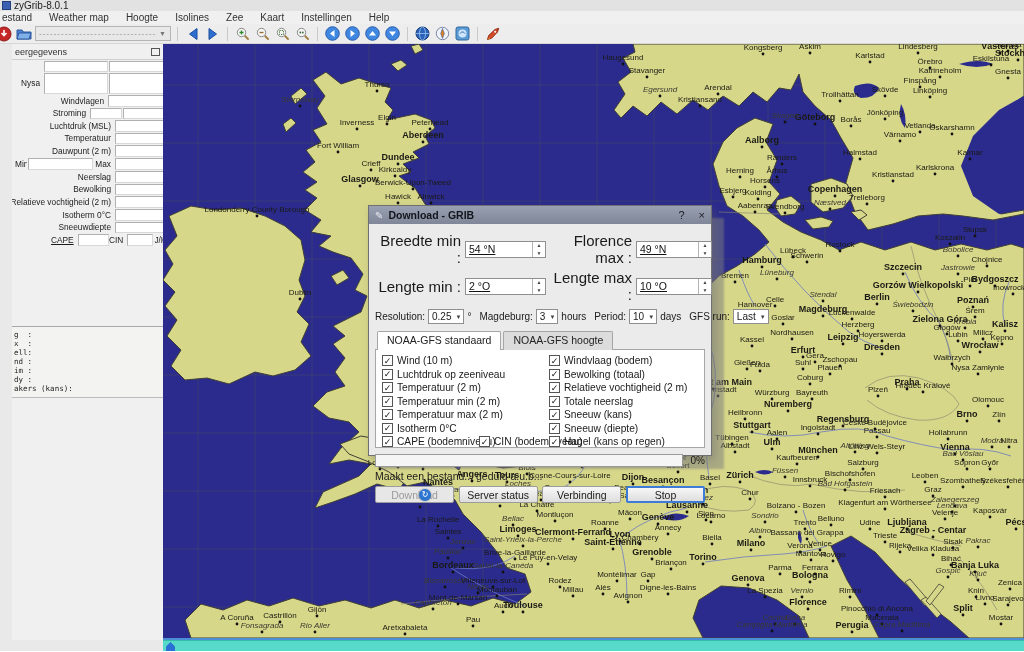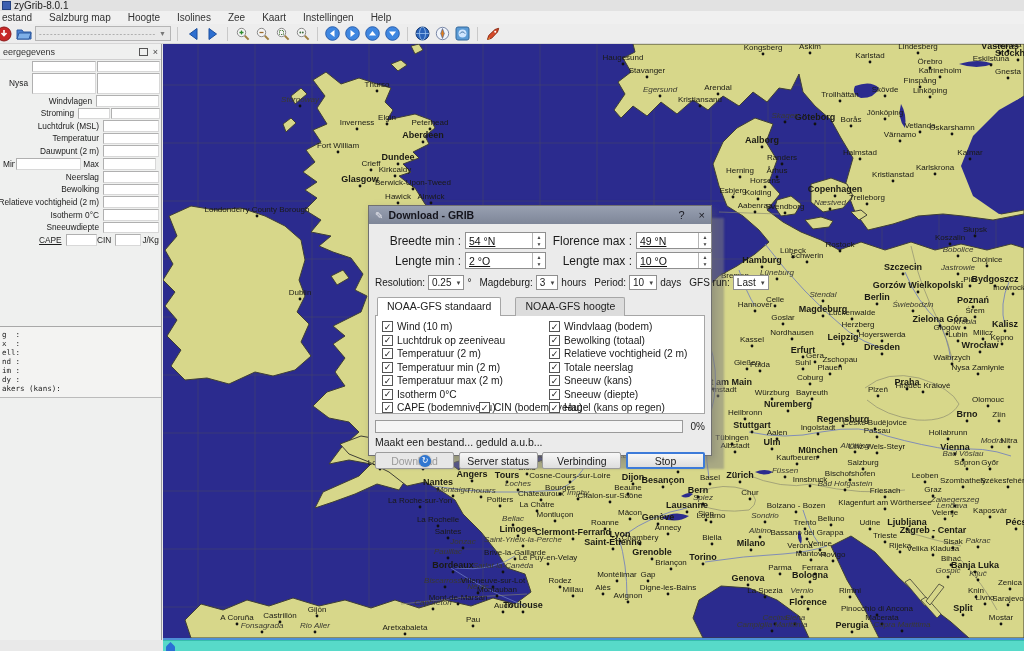--- a/index.html
+++ b/index.html
@@ -13,21 +13,21 @@
   .menubar{position:absolute;left:0;top:11px;width:100%;height:13px;background:#f0f0f0;display:flex;align-items:center;gap:17px;padding-left:2px;box-sizing:border-box;}
   .menubar .mi{font-size:10px;color:#333;cursor:default;}
   .toolbar{position:absolute;left:0;top:24px;width:100%;height:20px;background:#ededed;border-bottom:1px solid #d6d6d6;display:flex;align-items:center;gap:3px;box-sizing:border-box;}
   .tbtn{width:17px;height:17px;display:flex;align-items:center;justify-content:center;flex:0 0 auto;}
   .tbtn svg{display:block;}
   .tsep{width:1px;height:14px;background:#c9c9c9;margin:0 3px;flex:0 0 auto;}
   .tcombo{width:128px;height:13px;background:#e8e8e8;border:1px solid #b5b5b5;display:flex;align-items:center;justify-content:space-between;padding:0 3px;font-size:8px;color:#8a8a8a;letter-spacing:1px;overflow:hidden;white-space:nowrap;flex:0 0 auto;}
   .tcombo .arr{font-size:7px;color:#777;}
 
   
-  .sidebar{position:absolute;left:0;top:44px;width:162px;height:596px;background:#eff0ef;border-right:1px solid #9a9a9a;box-sizing:border-box;}
+  .sidebar{position:absolute;left:12px;top:44px;width:162px;height:596px;background:#eff0ef;border-right:1px solid #9a9a9a;box-sizing:border-box;}
   .dockhead{position:absolute;left:0;top:0;width:100%;height:16px;border-bottom:1px solid #cfcfcf;display:flex;align-items:center;box-sizing:border-box;padding:0 3px;}
   .dockhead .dtitle{font-size:9px;color:#333;flex:1;}
   .dockhead .dfloat{width:7px;height:6px;border:1px solid #555;margin-right:5px;}
   .dockhead .dclose{font-size:9px;color:#444;line-height:6px;}
   .rows{position:absolute;left:0;top:16px;width:162px;}
   .srow{display:flex;align-items:stretch;}
   .srow .lab{font-size:8.3px;color:#1c1c1c;display:flex;align-items:center;justify-content:flex-end;padding-right:3px;box-sizing:border-box;white-space:nowrap;overflow:hidden;}
   .srow .lab.left{justify-content:flex-start;padding-left:3px;}
   .srow .fld{background:#fff;border:1px solid #b0b0b0;border-right-color:#d8d8d8;border-bottom-color:#d8d8d8;box-sizing:border-box;margin:1px 0 0 1px;}
   .console{position:absolute;left:0;top:282px;width:161px;border-top:1px solid #a8a8a8;border-bottom:1px solid #bbb;background:#f3f3f2;padding:3px 0 4px 2px;box-sizing:border-box;}
@@ -43,31 +43,31 @@
   .bottomwhite{position:absolute;left:0;top:651px;width:100%;height:1px;background:#fff;}
 
   
   .dlg{position:absolute;left:368px;top:205px;width:344px;height:251px;background:#ebebeb;border:1px solid #707070;box-sizing:border-box;box-shadow:12px 13px 2px rgba(125,125,125,0.5), 3px 4px 8px rgba(90,90,90,0.4);}
   .dlg-title{height:18px;background:linear-gradient(#98a0b1,#7e8698);display:flex;align-items:center;padding:0 6px;box-sizing:border-box;color:#14141c;}
   .dlg-title .dico{font-size:10px;margin-right:5px;color:#e8e8ee;}
   .dlg-title .dtxt{font-size:10.5px;font-weight:bold;flex:1;}
   .dlg-title .dq,.dlg-title .dx{font-size:11px;color:#1b1b22;margin-left:14px;}
   .dlg-body{padding:5px 6px 0 6px;}
   .frow{display:flex;align-items:center;margin-top:3px;}
-  .flabel{font-size:12px;color:#1a1a1a;width:86px;text-align:right;padding-right:4px;flex:0 0 auto;}
+  .flabel{font-size:15px;color:#1a1a1a;width:86px;text-align:right;padding-right:4px;flex:0 0 auto;}
   .spin{height:17px;background:#fff;border:1px solid #8f8f8f;display:flex;align-items:stretch;box-sizing:border-box;flex:0 0 auto;}
   .spin .sval{flex:1;font-size:10.5px;color:#111;display:flex;align-items:center;padding-left:3px;text-decoration:underline;}
   .spin .sarr{width:12px;border-left:1px solid #b5b5b5;display:flex;flex-direction:column;}
   .spin .sarr span{flex:1;font-size:5px;color:#444;display:flex;align-items:center;justify-content:center;line-height:4px;}
   .optrow{display:flex;align-items:center;margin-top:6px;font-size:10px;color:#1a1a1a;white-space:nowrap;}
   .optrow .osep{width:1px;height:14px;background:#bdbdbd;margin:0 4px;}
   .dcombo{height:15px;background:#fff;border:1px solid #8f8f8f;display:inline-flex;align-items:center;padding:0 2px 0 3px;font-size:10px;margin:0 3px;box-sizing:border-box;}
   .dcombo .carr{font-size:6px;color:#444;margin-left:4px;}
   .tabs{display:flex;margin-top:7px;padding-left:2px;}
-  .tab{font-size:10.5px;color:#222;padding:2px 9px 3px 9px;border:1px solid #a6a6a6;border-bottom:none;background:#dcdcdc;margin-right:14px;border-radius:2px 2px 0 0;}
+  .tab{font-size:10.5px;color:#222;padding:2px 9px 3px 9px;border:1px solid #a6a6a6;border-bottom:none;background:#dcdcdc;margin-right:2px;border-radius:2px 2px 0 0;}
   .tab.active{background:#fff;position:relative;top:0px;padding-bottom:4px;}
   .tabpanel{background:#fff;border:1px solid #a6a6a6;margin-top:-1px;height:99px;box-sizing:border-box;padding:4px 4px 0 6px;}
   .ckcols{display:flex;}
   .ckcol{display:flex;flex-direction:column;}
   .ckcol.l{width:167px;}
   .ck{display:flex;align-items:center;height:13.5px;font-size:10.2px;color:#1a1a1a;white-space:nowrap;}
   .ckbox{width:9px;height:9px;border:1px solid #555;background:#fff;display:inline-flex;align-items:center;justify-content:center;font-size:9px;line-height:8px;color:#111;margin-right:4px;flex:0 0 auto;}
   .ckrow-bottom{display:flex;}
   .ckrow-bottom .ck:nth-child(1){width:97px;}
   .ckrow-bottom .ck:nth-child(2){width:70px;}
@@ -86,21 +86,21 @@
 
 <div id="screen">
 
   <div class="titlebar">
     <span class="appicon"></span>
     <span class="title">zyGrib-8.0.1</span>
   </div>
 
   <div class="menubar" id="menubar">
       <span class="mi">estand</span>
-      <span class="mi">Salzburg map</span>
+      <span class="mi">Weather map</span>
       <span class="mi">Hoogte</span>
       <span class="mi">Isolines</span>
       <span class="mi">Zee</span>
       <span class="mi">Kaart</span>
       <span class="mi">Instellingen</span>
       <span class="mi">Help</span>
     </div>
 
   <div class="toolbar" id="toolbar">
       <span class="tbtn" style="margin-left: -5px;">

